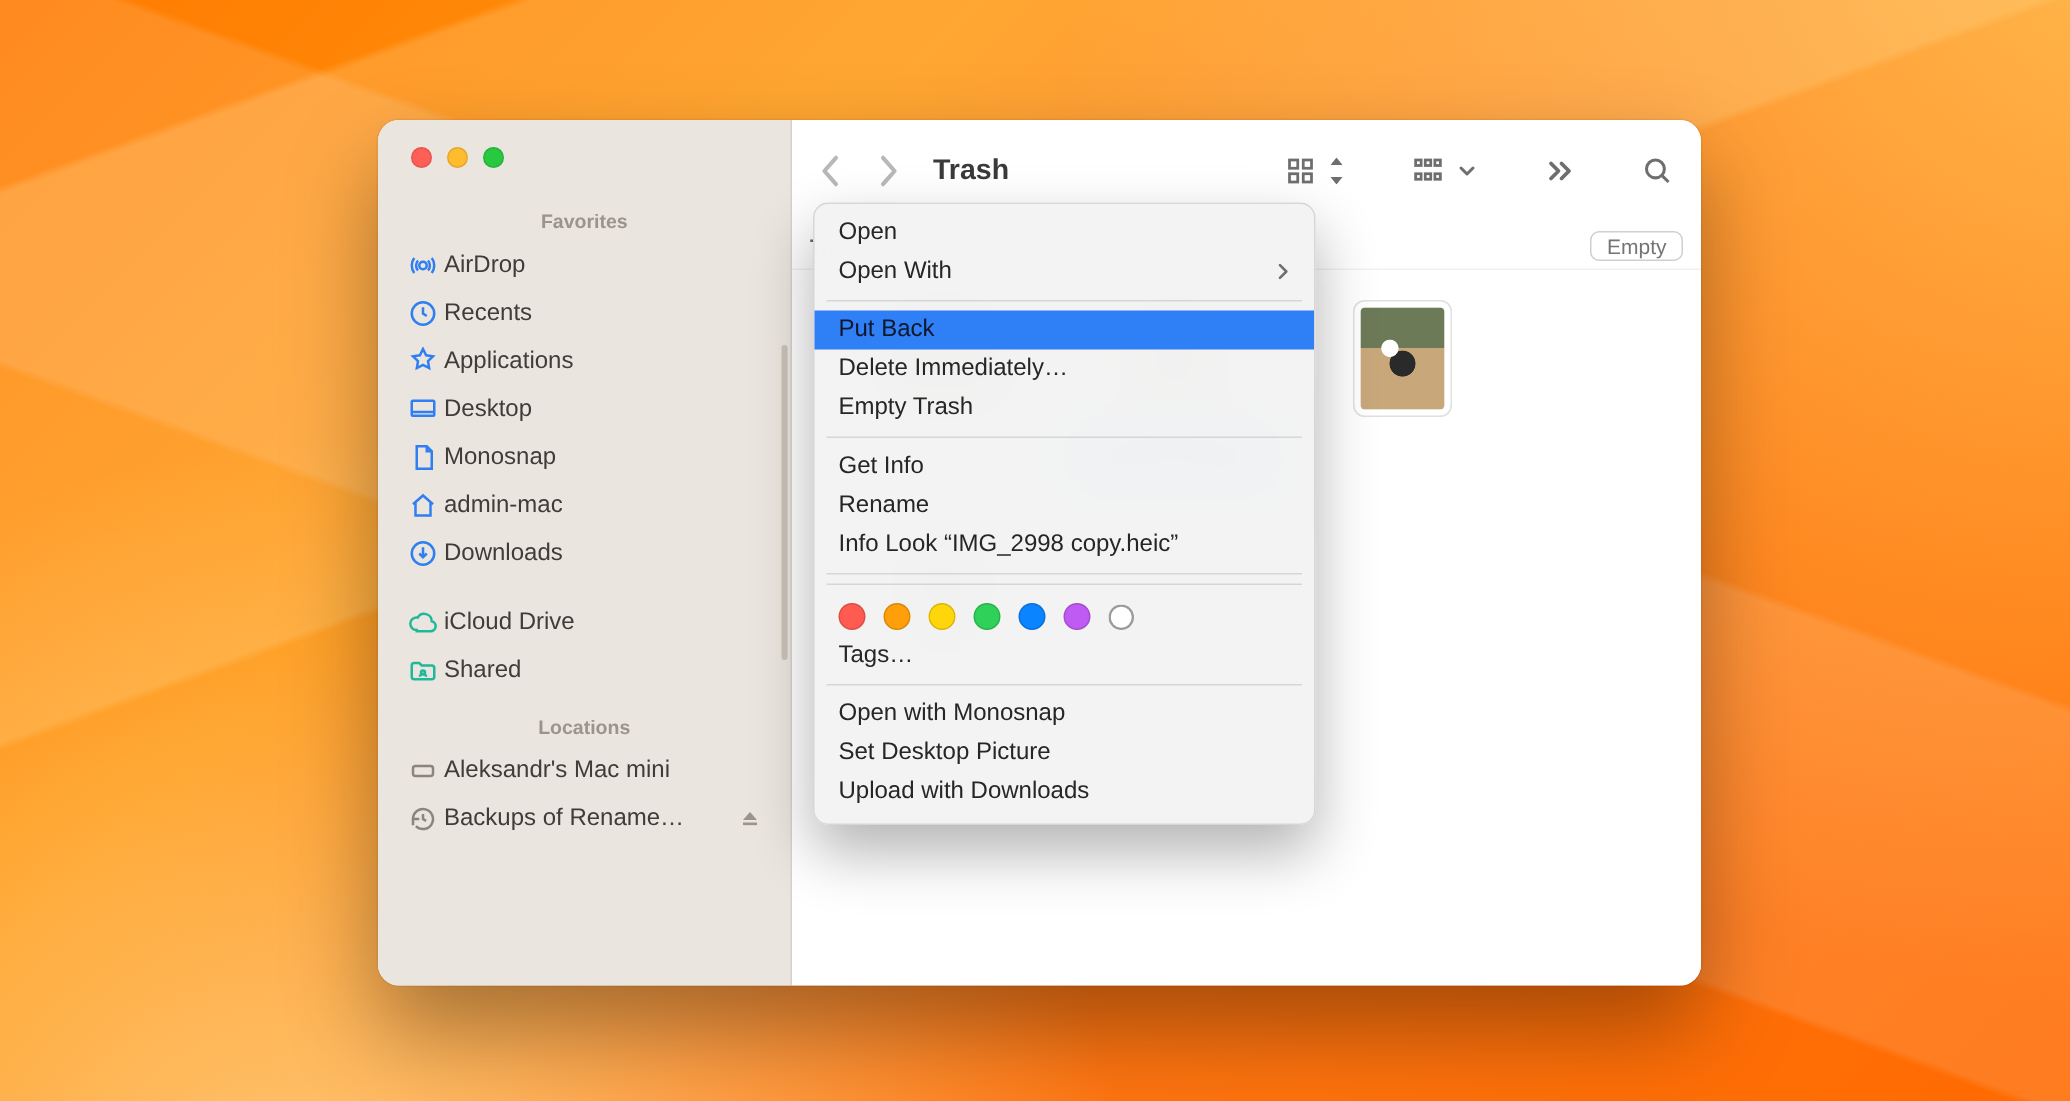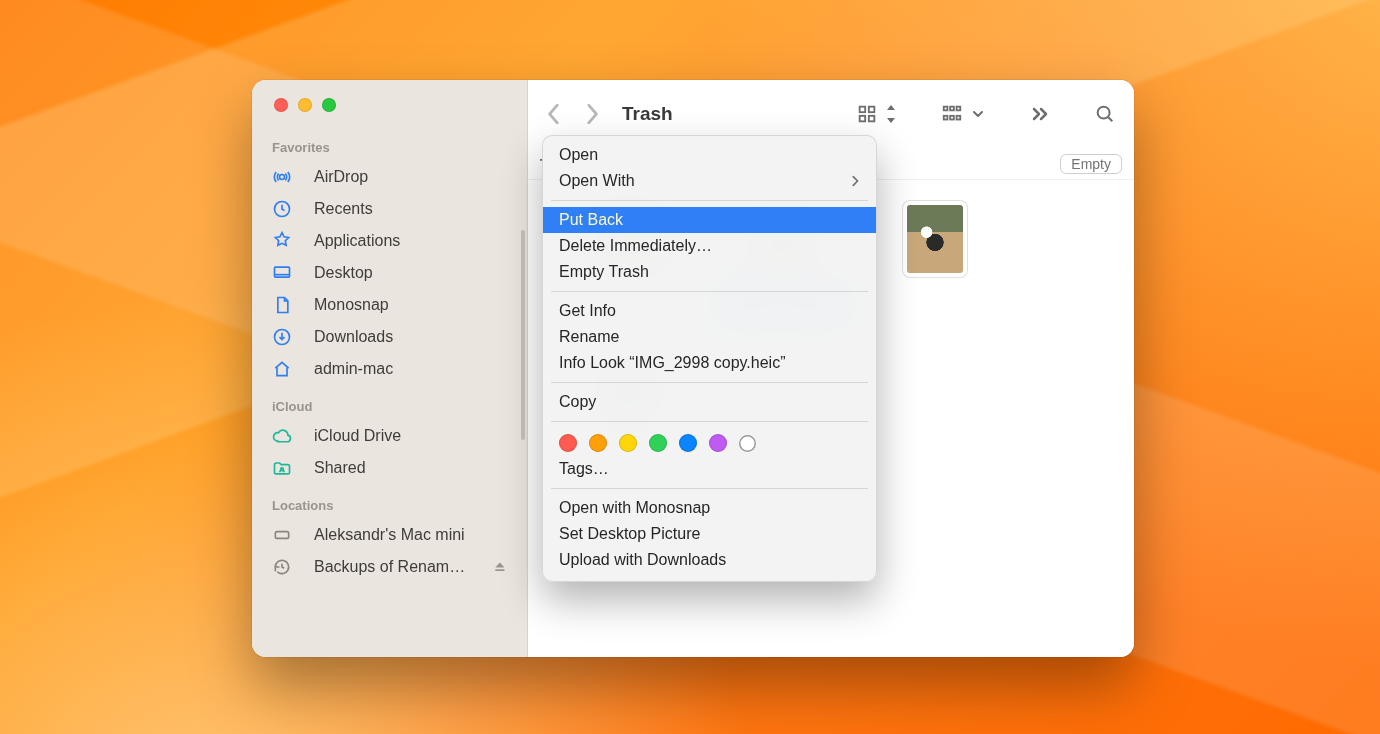--- a/index.html
+++ b/index.html
@@ -55,23 +55,24 @@
     display:flex; gap:10px; padding-left:22px; margin-bottom:28px;
   }
   .dot { width:14px; height:14px; border-radius:50%; }
   .dot.red { background:#ff5f57; box-shadow: inset 0 0 0 1px rgba(0,0,0,0.1);}
   .dot.yellow { background:#febc2e; box-shadow: inset 0 0 0 1px rgba(0,0,0,0.1);}
   .dot.green { background:#28c840; box-shadow: inset 0 0 0 1px rgba(0,0,0,0.1);}
 
   .section-label {
     font-size:13px; font-weight:600; color:#9a948b;
     padding: 0 20px 6px 20px;
+    text-align: center;
   }
   .side-item {
-    display:flex; align-items:center; gap:22px;
+    display:flex; align-items:center; gap:4px;
     padding: 6px 20px;
     font-size:16px; color:#403c38;
     cursor:default;
   }
   .side-item .icn { width:20px; height:20px; color:#2f7ff2; flex:0 0 20px;}
   .side-item .icn.gray { color:#8a857d; }
   .side-item .icn.teal { color:#1fb89a; }
   .side-item .txt { white-space:nowrap; overflow:hidden; text-overflow:ellipsis; }
   .side-item .eject { margin-left:auto; color:#9a948b; width:14px; height:14px;}
   .section-gap { height:14px; }
@@ -182,21 +183,21 @@
     -webkit-backdrop-filter: blur(20px);
     backdrop-filter: blur(20px);
     font-size:16px;
     color:#262626;
   }
   .ctx-item {
     padding:4px 16px;
     display:flex; align-items:center; justify-content:space-between;
     white-space:nowrap;
   }
-  .ctx-item.hl { background:#2f7ff6; color:#fef9c3; }
+  .ctx-item.hl { background:#2f7ff6; color:#0f172a; }
   .ctx-sep { height:1px; background:rgba(0,0,0,0.12); margin:6px 8px; }
   .ctx-chevron { color:#6f6f6f; width:10px; height:12px; }
   .tag-row {
     display:flex; gap:12px; padding:6px 16px 4px 16px; align-items:center;
   }
   .tag-dot {
     width:18px; height:18px; border-radius:50%;
     box-shadow: inset 0 0 0 1px rgba(0,0,0,0.15);
   }
   .tag-dot.none {
@@ -257,36 +258,35 @@
       </div>
       <div class="side-item">
         <svg class="icn" viewBox="0 0 24 24" fill="none" stroke="currentColor" stroke-width="2">
             <path d="M7 3h8l4 4v14H7z"></path>
             <path d="M15 3v4h4"></path>
           </svg>
         <span class="txt">Monosnap</span>
       </div>
       <div class="side-item">
         <svg class="icn" viewBox="0 0 24 24" fill="none" stroke="currentColor" stroke-width="2">
+            <path d="M4 11l8-7 8 7"></path>
+            <path d="M6 10v10h12V10"></path>
+          </svg>
+        <span class="txt">admin-mac</span>
+      </div>
+      <div class="side-item">
+        <svg class="icn" viewBox="0 0 24 24" fill="none" stroke="currentColor" stroke-width="2">
             <circle cx="12" cy="12" r="9"></circle>
             <path d="M12 7v7"></path>
             <path d="M9 12l3 3 3-3"></path>
           </svg>
         <span class="txt">Downloads</span>
       </div>
-      <div class="side-item">
-        <svg class="icn" viewBox="0 0 24 24" fill="none" stroke="currentColor" stroke-width="2">
-            <path d="M4 11l8-7 8 7"></path>
-            <path d="M6 10v10h12V10"></path>
-          </svg>
-        <span class="txt">admin-mac</span>
-      </div>
 
       <div class="section-gap"></div>
-      <div class="section-label">iCloud</div>
       <div class="side-item">
         <svg class="icn teal" viewBox="0 0 24 24" fill="none" stroke="currentColor" stroke-width="2">
             <path d="M7 18a5 5 0 1 1 .8-9.9A6 6 0 0 1 19 11a4 4 0 0 1-1 7.9H7z"></path>
           </svg>
         <span class="txt">iCloud Drive</span>
       </div>
       <div class="side-item">
         <svg class="icn teal" viewBox="0 0 24 24" fill="none" stroke="currentColor" stroke-width="2">
             <path d="M3 8a2 2 0 0 1 2-2h4l2 2h8a2 2 0 0 1 2 2v7a2 2 0 0 1-2 2H5a2 2 0 0 1-2-2z"></path>
             <circle cx="12" cy="13.5" r="1.6"></circle>
@@ -426,23 +426,20 @@
     <div class="ctx-item">
         <span>Get Info</span>
       </div>
     <div class="ctx-item">
         <span>Rename</span>
       </div>
     <div class="ctx-item">
         <span>Info Look “IMG_2998 copy.heic”</span>
       </div>
     <div class="ctx-sep"></div>
-    <div class="ctx-item">
-        <span>Copy</span>
-      </div>
     <div class="ctx-sep"></div>
     <div class="tag-row">
       <div class="tag-dot red"></div>
       <div class="tag-dot orange"></div>
       <div class="tag-dot yellow"></div>
       <div class="tag-dot green"></div>
       <div class="tag-dot blue"></div>
       <div class="tag-dot purple"></div>
       <div class="tag-dot none"></div>
     </div>

